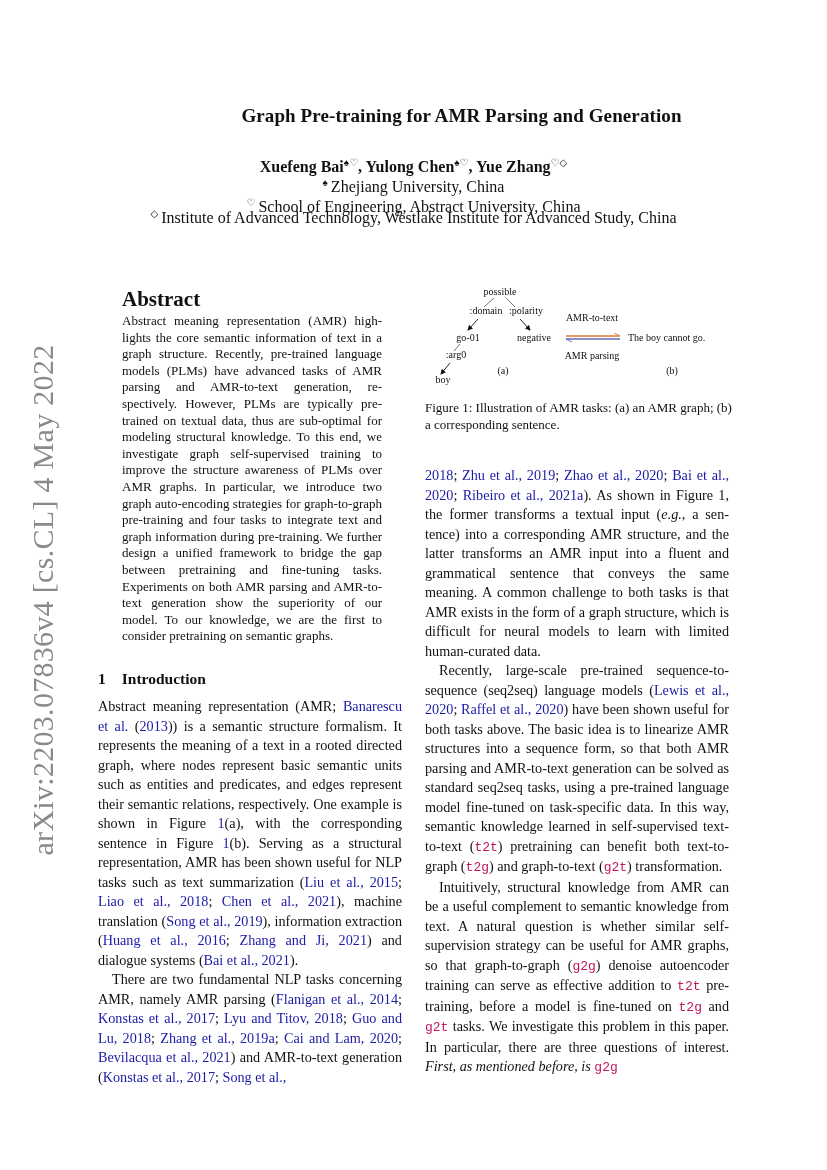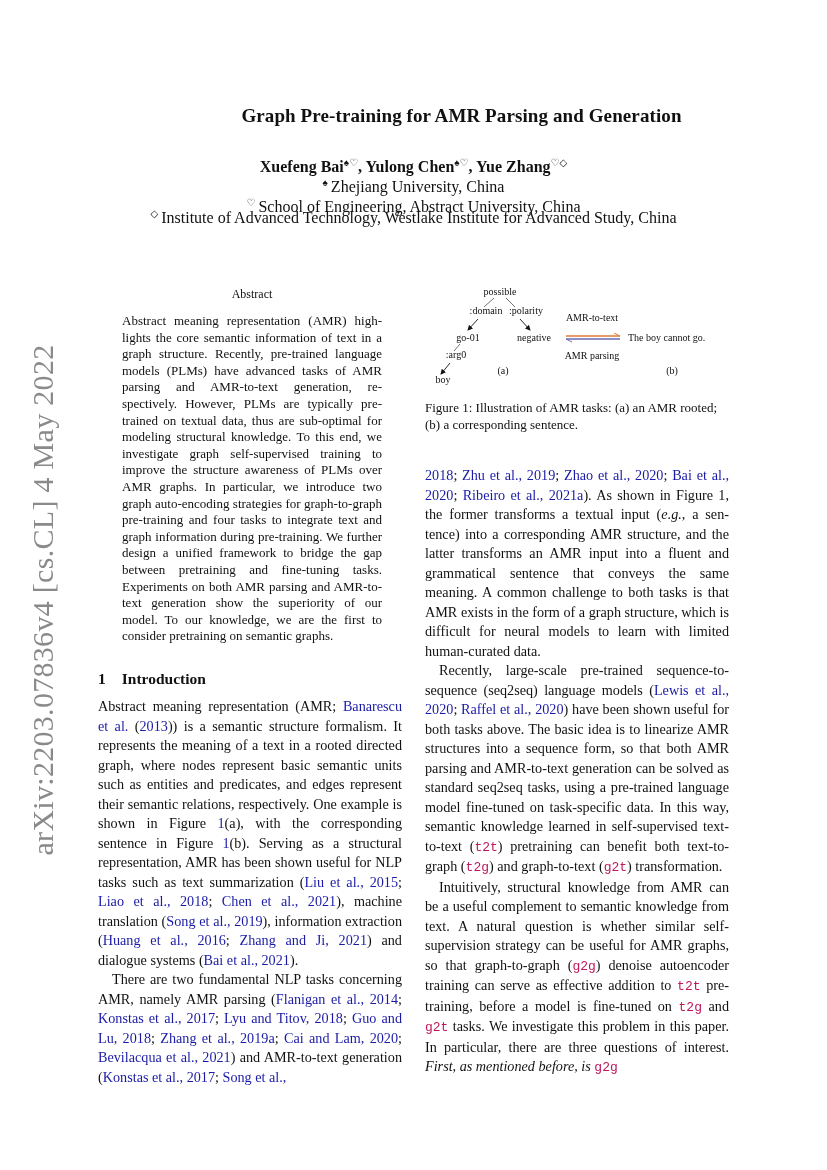--- a/index.html
+++ b/index.html
@@ -24,22 +24,22 @@
   .arxiv {
     position: absolute; left: 20px; top: 350px; width: 46px; height: 500px;
   }
   .arxiv span {
     position: absolute; left: 50%; top: 50%;
     transform: translate(-50%, -50%) rotate(-90deg);
     white-space: nowrap; font-size: 30px; color: #8a8a8a; letter-spacing: 0.3px;
     font-family: "Liberation Serif", serif;
   }
   .abs-head {
-    position: absolute; top: 287px; left: 122px; width: 260px; text-align: center;
-    font-weight: normal; font-size: 12px;
+    position: absolute; top: 287px; left: 122px; width: 260px; text-align: left;
+    font-weight: bold; font-size: 21px;
   }
   .abstract {
     position: absolute; top: 313px; left: 122px; width: 260px;
     font-size: 13px; line-height: 16.6px; text-align: justify; hyphens: manual;
   }
   .col-left {
     position: absolute; left: 98px; width: 304px; font-size: 14.2px; line-height: 19.5px;
     text-align: justify;
   }
   .col-right {
@@ -116,21 +116,21 @@
     <line x1="146" y1="54" x2="200" y2="54" stroke="#e07b39" stroke-width="1.4"></line>
     <path d="M194,51 L200,54" stroke="#e07b39" stroke-width="1" fill="none"></path>
     <line x1="146" y1="57" x2="200" y2="57" stroke="#6a6ab8" stroke-width="1.4"></line>
     <path d="M146,57 L152,60" stroke="#6a6ab8" stroke-width="1" fill="none"></path>
     <text x="172" y="77" text-anchor="middle">AMR parsing</text>
 
     <text x="208" y="59">The boy cannot go.</text>
     <text x="252" y="92" text-anchor="middle">(b)</text>
   </svg>
 
-  <div class="caption">Figure 1: Illustration of AMR tasks: (a) an AMR rooted; (b) a corresponding sentence.</div>
+  <div class="caption">Figure 1: Illustration of AMR tasks: (a) an AMR graph; (b) a corresponding sentence.</div>
 
   <div class="sec-head">
     <span class="num">1</span><span>Introduction</span>
   </div>
 
   <div class="col-left" style="top:697px;">
     <p><span>Abstract meaning representation (AMR; </span><a class="cite">Banarescu et al.</a><span> (</span><a class="cite">2013</a><span>)) is a semantic structure formalism. It represents the meaning of a text in a rooted directed graph, where nodes represent basic semantic units such as entities and predicates, and edges represent their semantic relations, respectively. One example is shown in Figure </span><a class="cite">1</a><span>(a), with the corresponding sentence in Figure </span><a class="cite">1</a><span>(b).  Serving as a structural representation, AMR has been shown useful for NLP tasks such as text summarization (</span><a class="cite">Liu et al., 2015</a><span>; </span><a class="cite">Liao et al., 2018</a><span>; </span><a class="cite">Chen et al., 2021</a><span>), machine translation (</span><a class="cite">Song et al., 2019</a><span>), information extrac­tion (</span><a class="cite">Huang et al., 2016</a><span>; </span><a class="cite">Zhang and Ji, 2021</a><span>) and dialogue systems (</span><a class="cite">Bai et al., 2021</a><span>).</span></p>
     <p class="indent"><span>There are two fundamental NLP tasks concern­ing AMR, namely AMR parsing (</span><a class="cite">Flanigan et al., 2014</a><span>; </span><a class="cite">Konstas et al., 2017</a><span>; </span><a class="cite">Lyu and Titov, 2018</a><span>; </span><a class="cite">Guo and Lu, 2018</a><span>; </span><a class="cite">Zhang et al., 2019a</a><span>; </span><a class="cite">Cai and Lam, 2020</a><span>; </span><a class="cite">Bevilacqua et al., 2021</a><span>) and AMR-to-text generation (</span><a class="cite">Konstas et al., 2017</a><span>; </span><a class="cite">Song et al., </a></p>
   </div>
 

